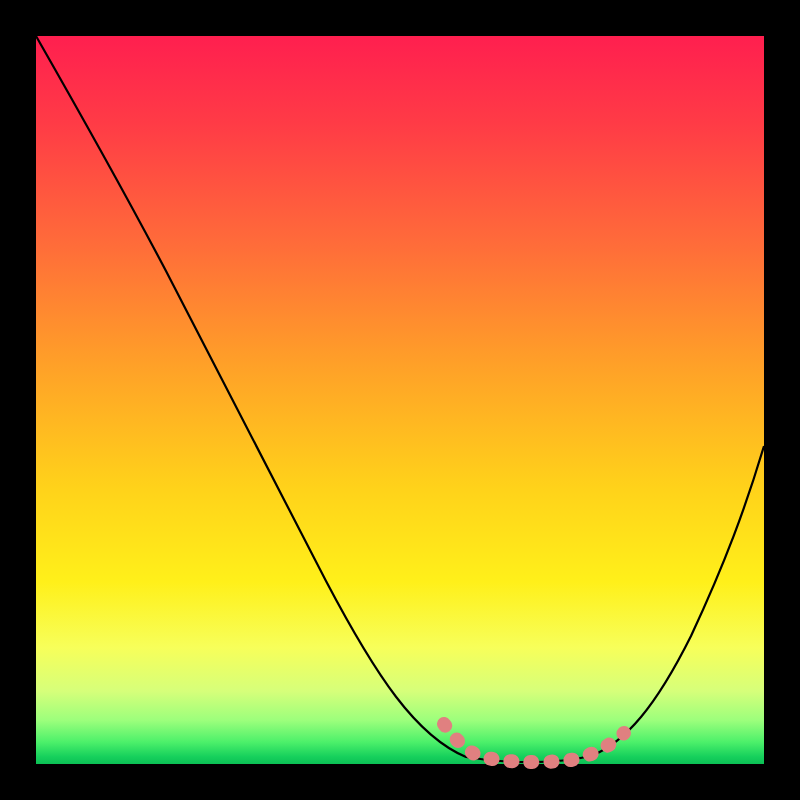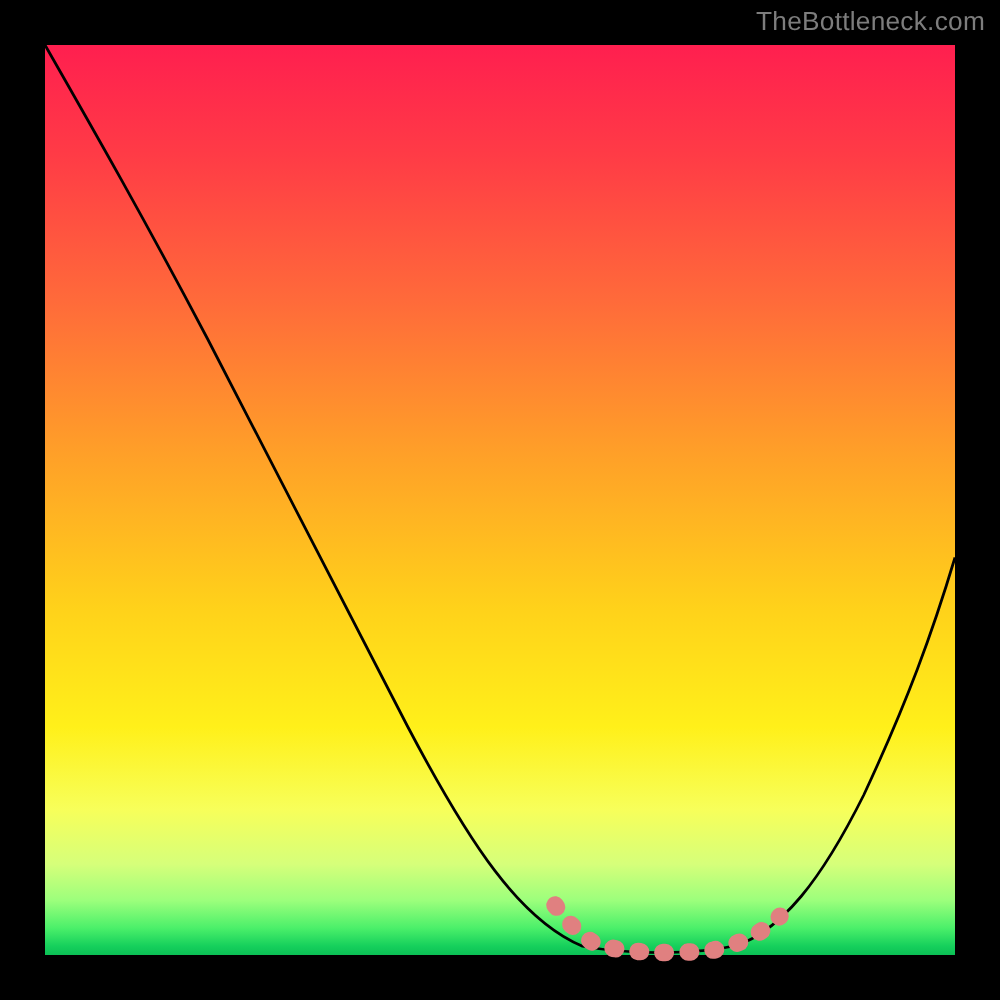--- a/index.html
+++ b/index.html
@@ -58,21 +58,20 @@
     top: 0;
     width: 728px;
     height: 728px;
     overflow: visible;
   }
 </style>
 </head>
 <body>
 
 <div class="frame">
-  <div class="watermark">TheBottleneck.com</div>
 
   <div class="plot-area">
     <svg class="curve" viewBox="0 0 728 728" preserveAspectRatio="none">
 
       <path d="M 0 0
                C 40 70, 80 140, 130 235
                C 180 330, 230 430, 290 545
                C 340 640, 380 700, 430 721
                C 470 728, 520 728, 555 720
                C 590 706, 620 670, 655 600

